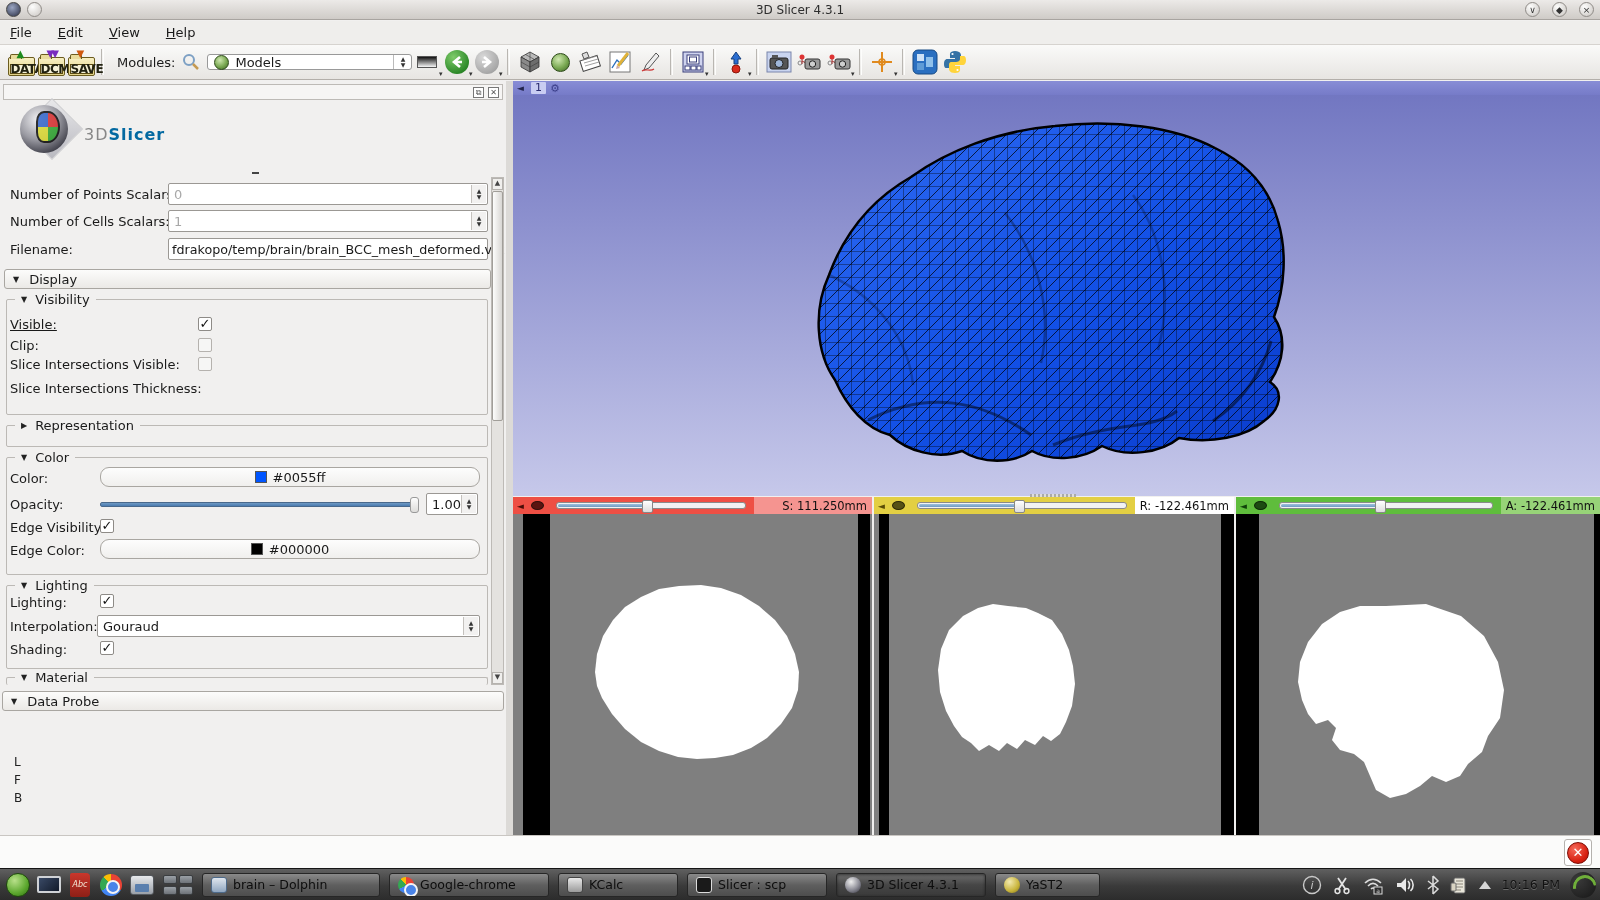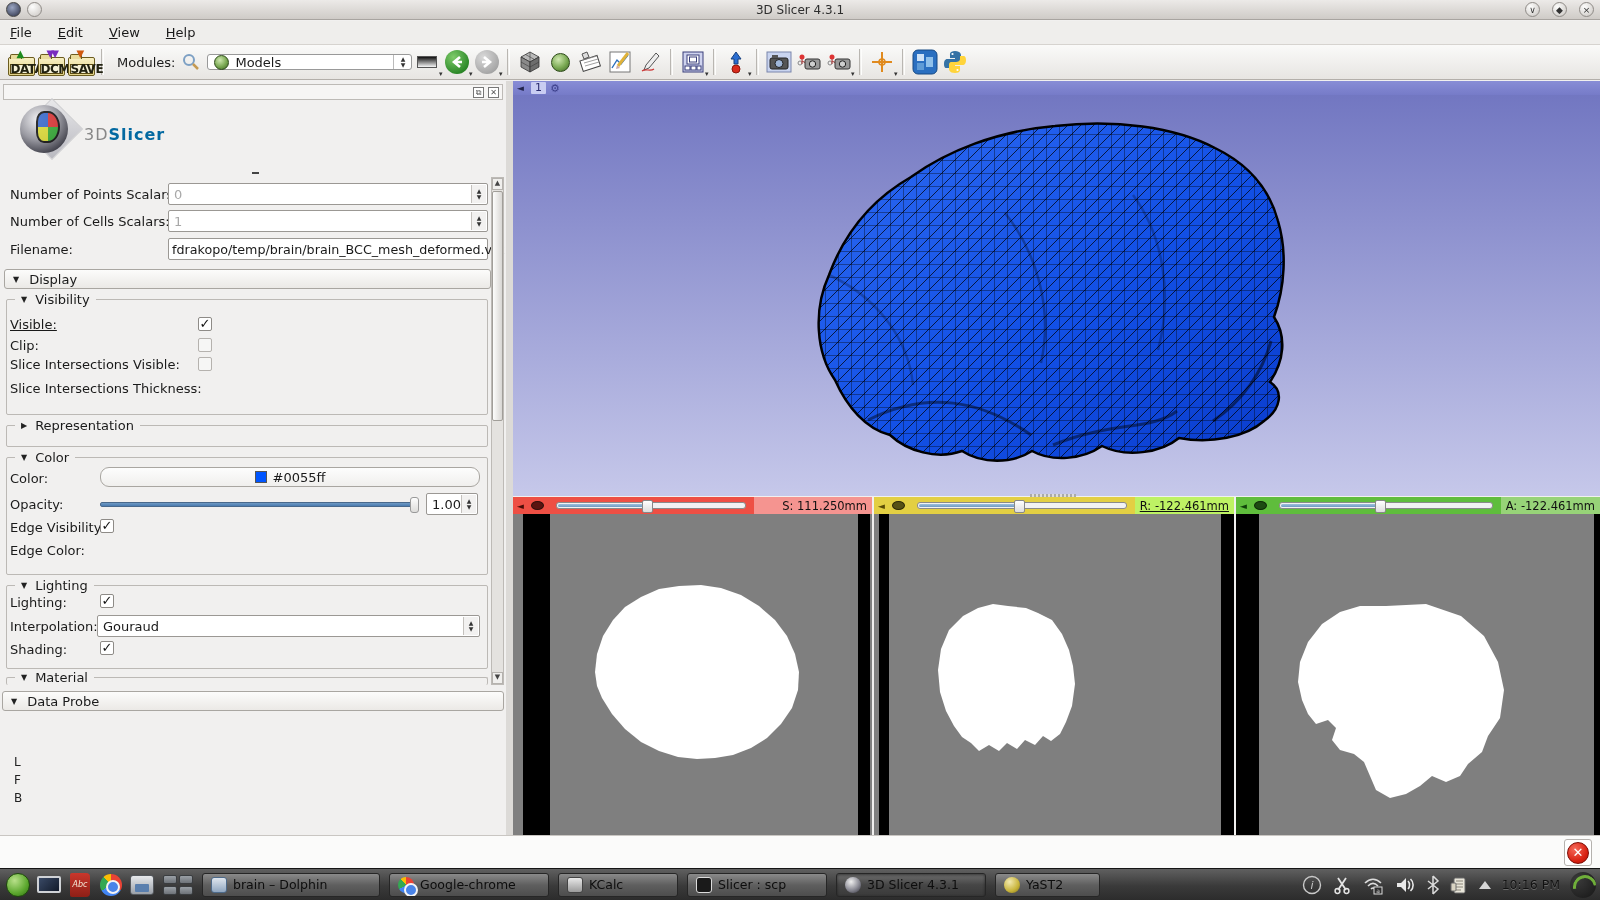--- a/index.html
+++ b/index.html
@@ -416,20 +416,24 @@
     <div class="field" style="left:426px; top:412px; width:52px; height:22px">
       <span>1.00</span>
       <div class="spincol">
           <span>▲</span>
           <span>▼</span>
         </div>
     </div>
     <span class="form-label" style="top:439px">Edge Visibility:</span>
     <div class="chk" style="left:100px; top:438px">✓</div>
     <span class="form-label" style="top:462px">Edge Color:</span>
+    <div class="swatchbtn" style="left:100px; top:458px; width:380px">
+      <span class="swatch" style="background: rgb(0, 0, 0);"></span>
+      <span>#000000</span>
+    </div>
 
     <div class="grp" style="top:504px; height:84px">
       <div class="grp-title">
         <span class="tri">▼</span>
           <span>Lighting</span>
       </div>
     </div>
     <span class="form-label" style="top:514px">Lighting:</span>
     <div class="chk" style="left:100px; top:513px">✓</div>
     <span class="form-label" style="top:538px">Interpolation:</span>
@@ -530,21 +534,21 @@
     </div>
 
     <div class="slice" style="left:361px; width:360px">
       <div class="slice-header" style="background: rgb(227, 207, 67);">
         <span class="pin-arrow" style="color:#5a4c06; margin-left:4px">◄</span>
         <div class="slice-eye" style="background:#575115; border-color:#2e2a08"></div>
         <div class="slice-slider">
           <div class="fill" style="width:47%"></div>
           <div class="shandle" style="left:46%"></div>
         </div>
-        <div class="slice-label" style="background: #bef264; text-decoration: underline;">R: -122.461mm</div>
+        <div class="slice-label" style="background: #ffffff;">R: -122.461mm</div>
       </div>
       <div class="viewport">
         <div class="blackband" style="left:5px; width:10px"></div>
         <div class="blackband" style="right:0px; width:13px"></div>
         <svg class="blob" width="360" height="321">
           <path d="M134 92 L152 94 L164 99 L178 106 L188 120 L195 136 L199 152 L201 170 L198 192 L192 208 L186 220 L177 227 L169 222 L161 231 L151 226 L143 235 L133 229 L125 237 L115 231 L105 237 L97 229 L88 223 L80 212 L72 197 L66 178 L64 156 L67 135 L75 116 L89 102 L104 94 L119 90 Z" fill="#fff"></path>
         </svg>
       </div>
     </div>
 

